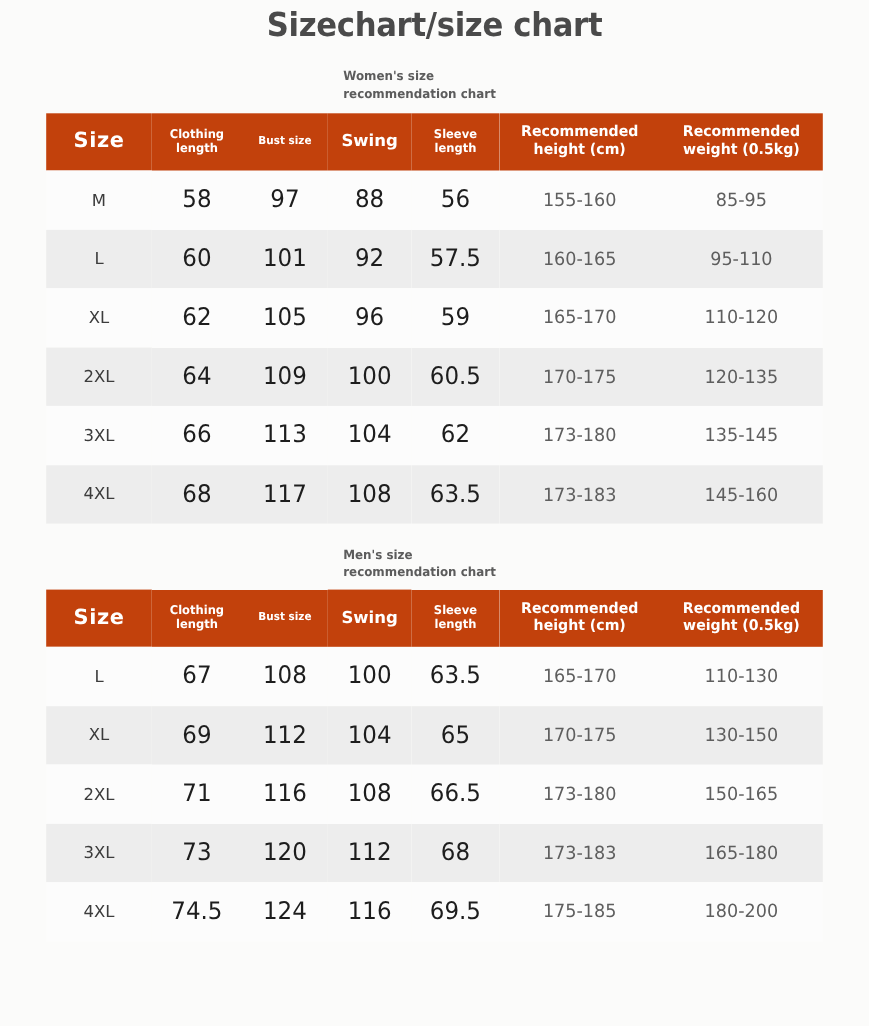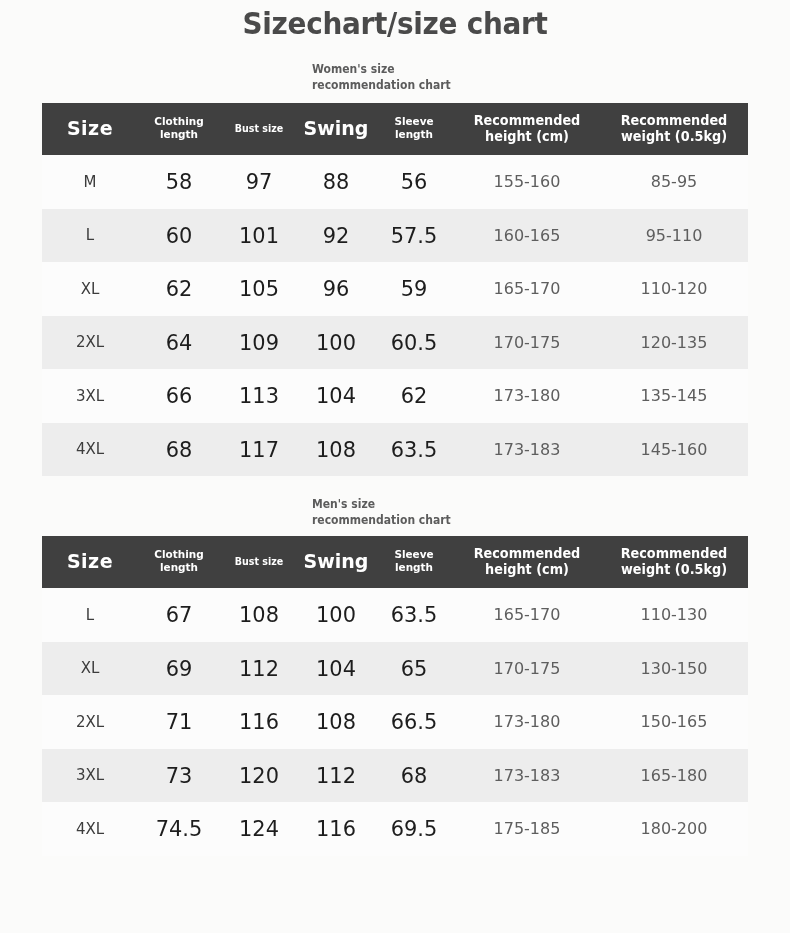--- a/index.html
+++ b/index.html
@@ -52,36 +52,36 @@
   .table-women { top: 103px; }
   .table-men   { top: 536px; }
 
   table.sizechart {
     width: 706px;
     border-collapse: collapse;
     table-layout: fixed;
   }
 
   table.sizechart thead tr {
-    background: #404040;
+    background: #c2410c;
   }
   table.sizechart thead th {
     color: #ffffff;
     font-weight: bold;
     text-align: center;
     vertical-align: middle;
     padding: 0;
     height: 52px;
     line-height: 1.15;
     font-family: "DejaVu Sans", sans-serif;
   }
   th.th-size        { font-size: 19px; letter-spacing: 0.5px; }
   th.th-clothing    { font-size: 11px; transform: scaleX(0.95); }
   th.th-bust        { font-size: 10px; transform: scaleX(0.95); }
-  th.th-swing       { font-size: 19px; }
+  th.th-swing       { font-size: 15px; }
   th.th-sleeve      { font-size: 11px; transform: scaleX(0.95); }
   th.th-height      { font-size: 13.5px; transform: scaleX(0.95); }
   th.th-weight      { font-size: 13.5px; transform: scaleX(0.95); }
 
   table.sizechart tbody td {
     text-align: center;
     vertical-align: middle;
     height: 53.5px;
     padding: 0;
     font-family: "DejaVu Sans", sans-serif;

